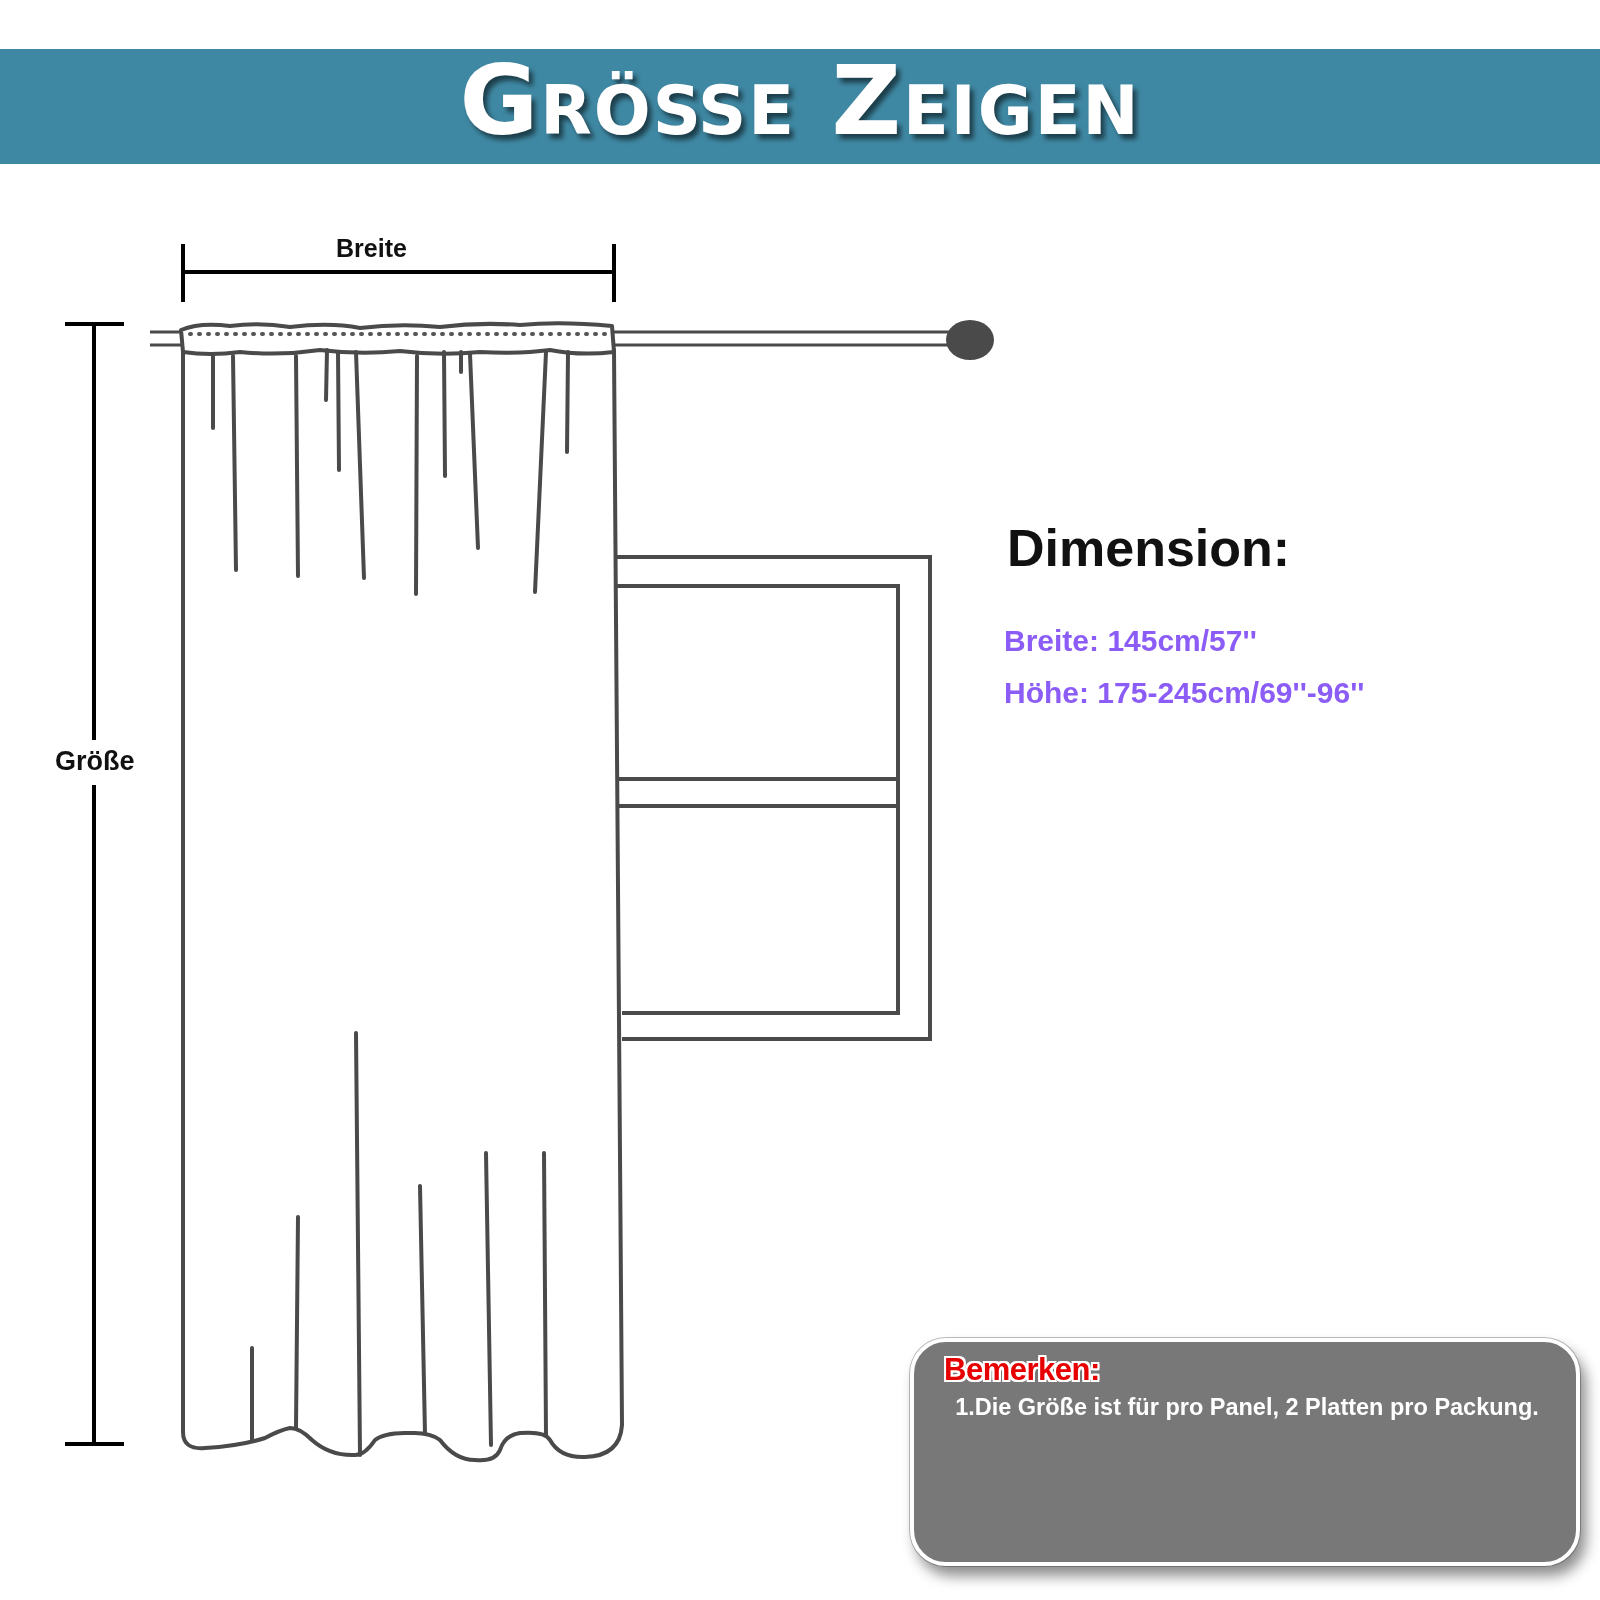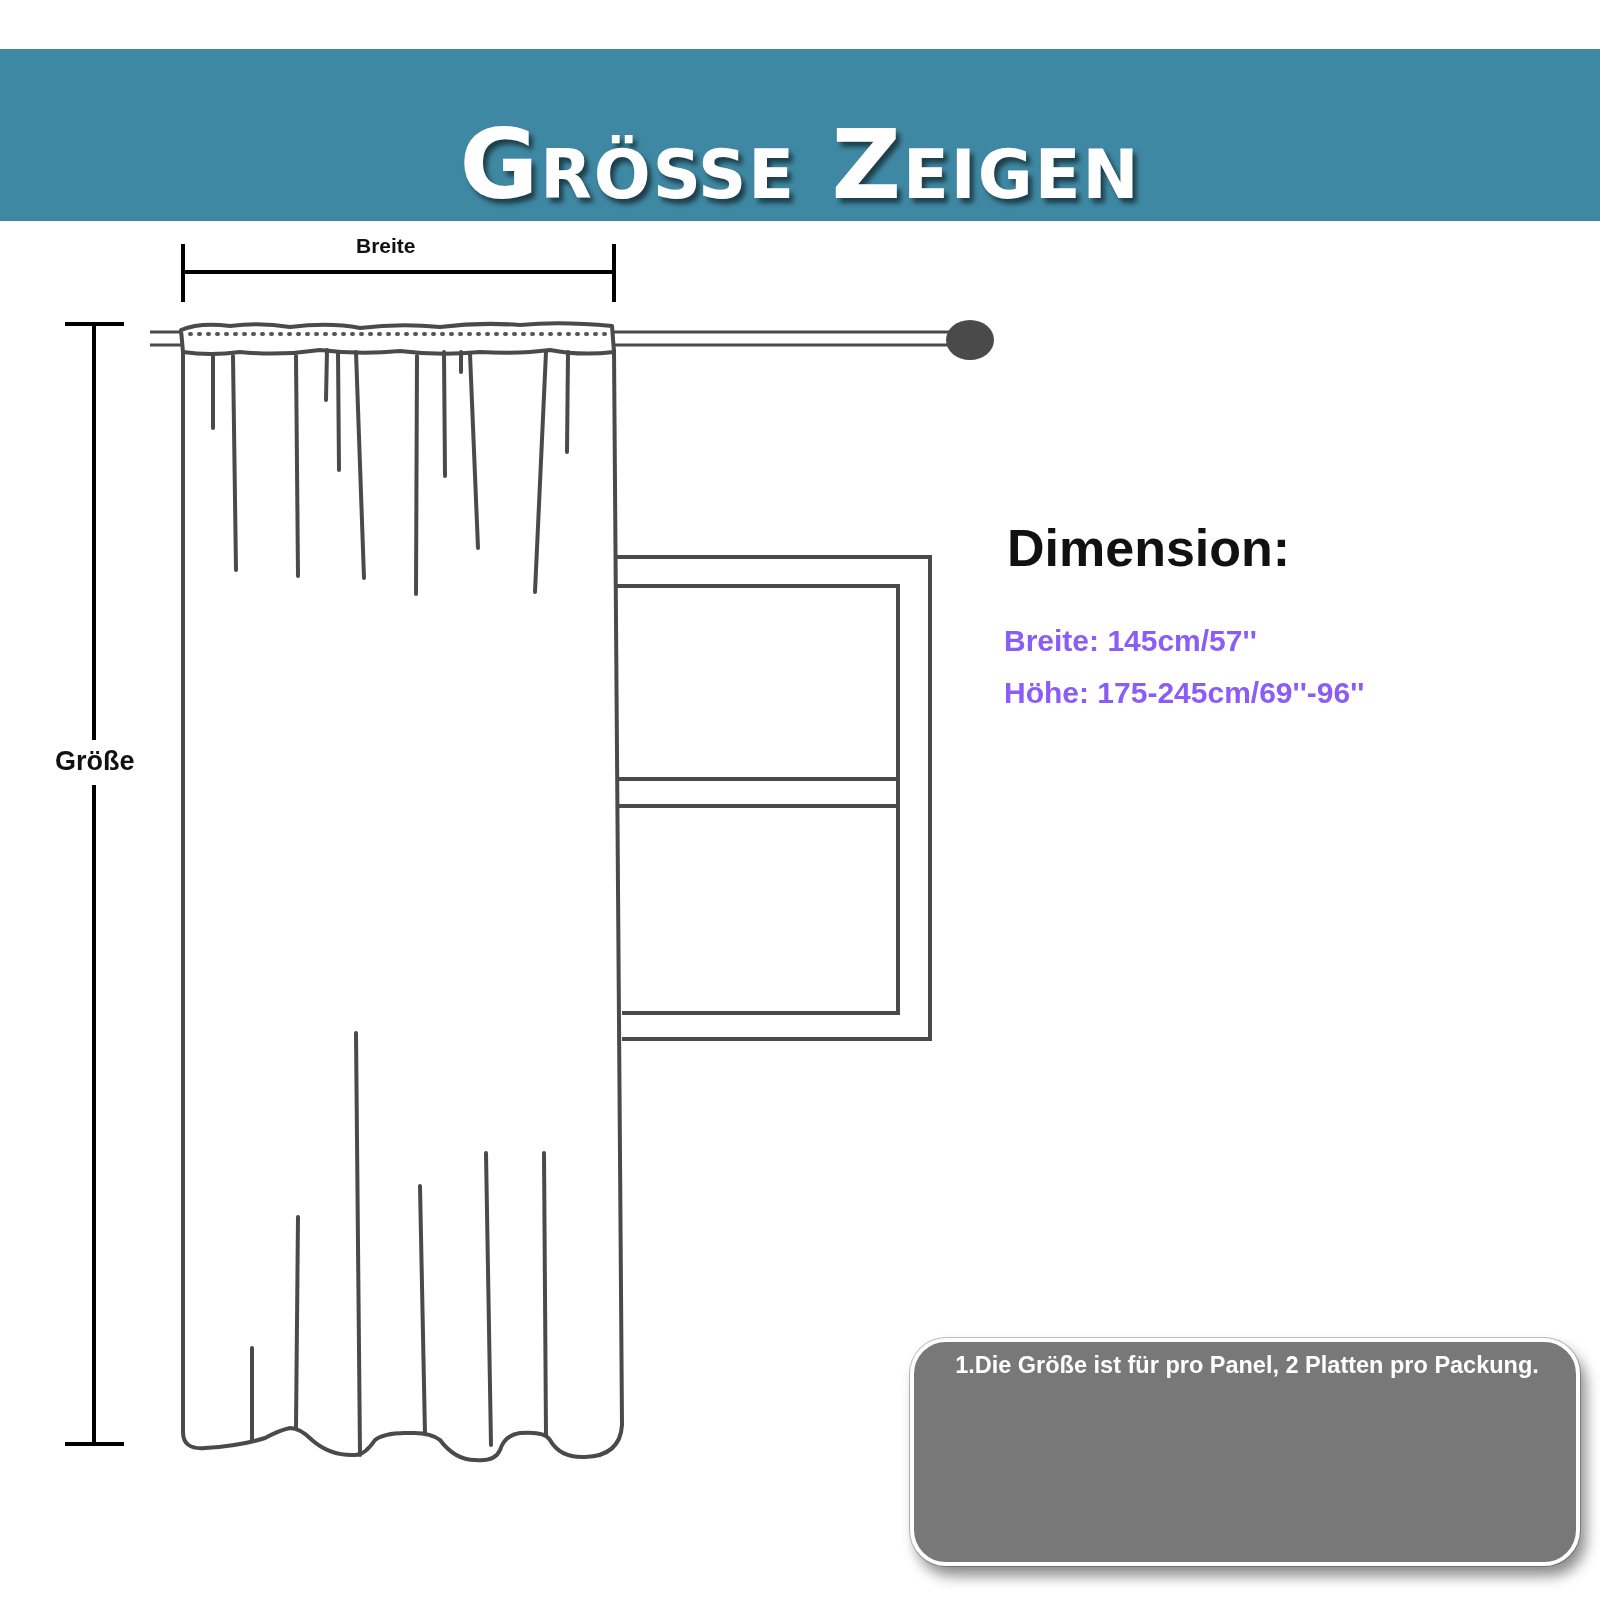--- a/index.html
+++ b/index.html
@@ -1,30 +1,30 @@
 <!DOCTYPE html>
 <html><head>
   <meta charset="utf-8">
   <style>
     html, body { margin: 0; padding: 0; background: #ffffff; }
     body { width: 1600px; height: 1600px; position: relative; overflow: hidden; font-family: "Liberation Sans", sans-serif; }
     .banner {
-      position: absolute; left: 0; top: 49px; width: 1600px; height: 172px;
+      position: absolute; left: 0; top: 49px; width: 1600px; height: 115px;
       background: #3f88a3;
-      display: flex; align-items: flex-end; justify-content: center;
+      display: flex; align-items: flex-start; justify-content: center;
     }
     .banner-title {
       color: #ffffff; font-family: "DejaVu Sans", sans-serif; font-weight: bold;
       font-size: 96px; letter-spacing: 2px; font-variant: small-caps;
       text-shadow: 4px 5px 5px rgba(0,0,0,0.55);
       margin-top: -4px;
     }
     .diagram { position: absolute; left: 0; top: 0; width: 1600px; height: 1600px; }
     .lbl { position: absolute; font-family: "Liberation Sans", sans-serif; font-weight: bold; color: #111; }
-    .lbl-breite { left: 356px; top: 234px; font-size: 21px; }
+    .lbl-breite { left: 336px; top: 234px; font-size: 25px; }
     .lbl-hoehe { left: 55px; top: 744px; font-size: 27px; background: #fff; padding: 2px 0; }
     .dimension { position: absolute; left: 1007px; top: 518px; }
     .dim-title { font-size: 52px; font-weight: bold; color: #111; margin: 0 0 46px 0; }
     .dim-row { font-size: 30px; font-weight: bold; color: #8b5cf6; margin: 0 0 18px -3px; }
     .notes {
       position: absolute; left: 910px; top: 1338px; width: 670px; height: 228px;
       background: #787878; border-radius: 36px;
       border: 4px solid #ffffff;
       box-shadow: 6px 10px 14px rgba(0,0,0,0.45), 0 0 0 1px #bfbfbf;
       box-sizing: border-box;
@@ -134,16 +134,17 @@
     <span>Breite:</span>
     <span>145cm/57''</span>
   </div>
   <div class="dim-row">
     <span>Höhe:</span>
     <span>175-245cm/69''-96''</span>
   </div>
 </div>
 
 <div class="notes">
+  <div class="notes-title">Bemerken:</div>
   <ul class="notes-list">
     <li class="note-item">1.Die Größe ist für pro Panel, 2 Platten pro Packung.</li>
   </ul>
 </div>
 
 </body></html>

